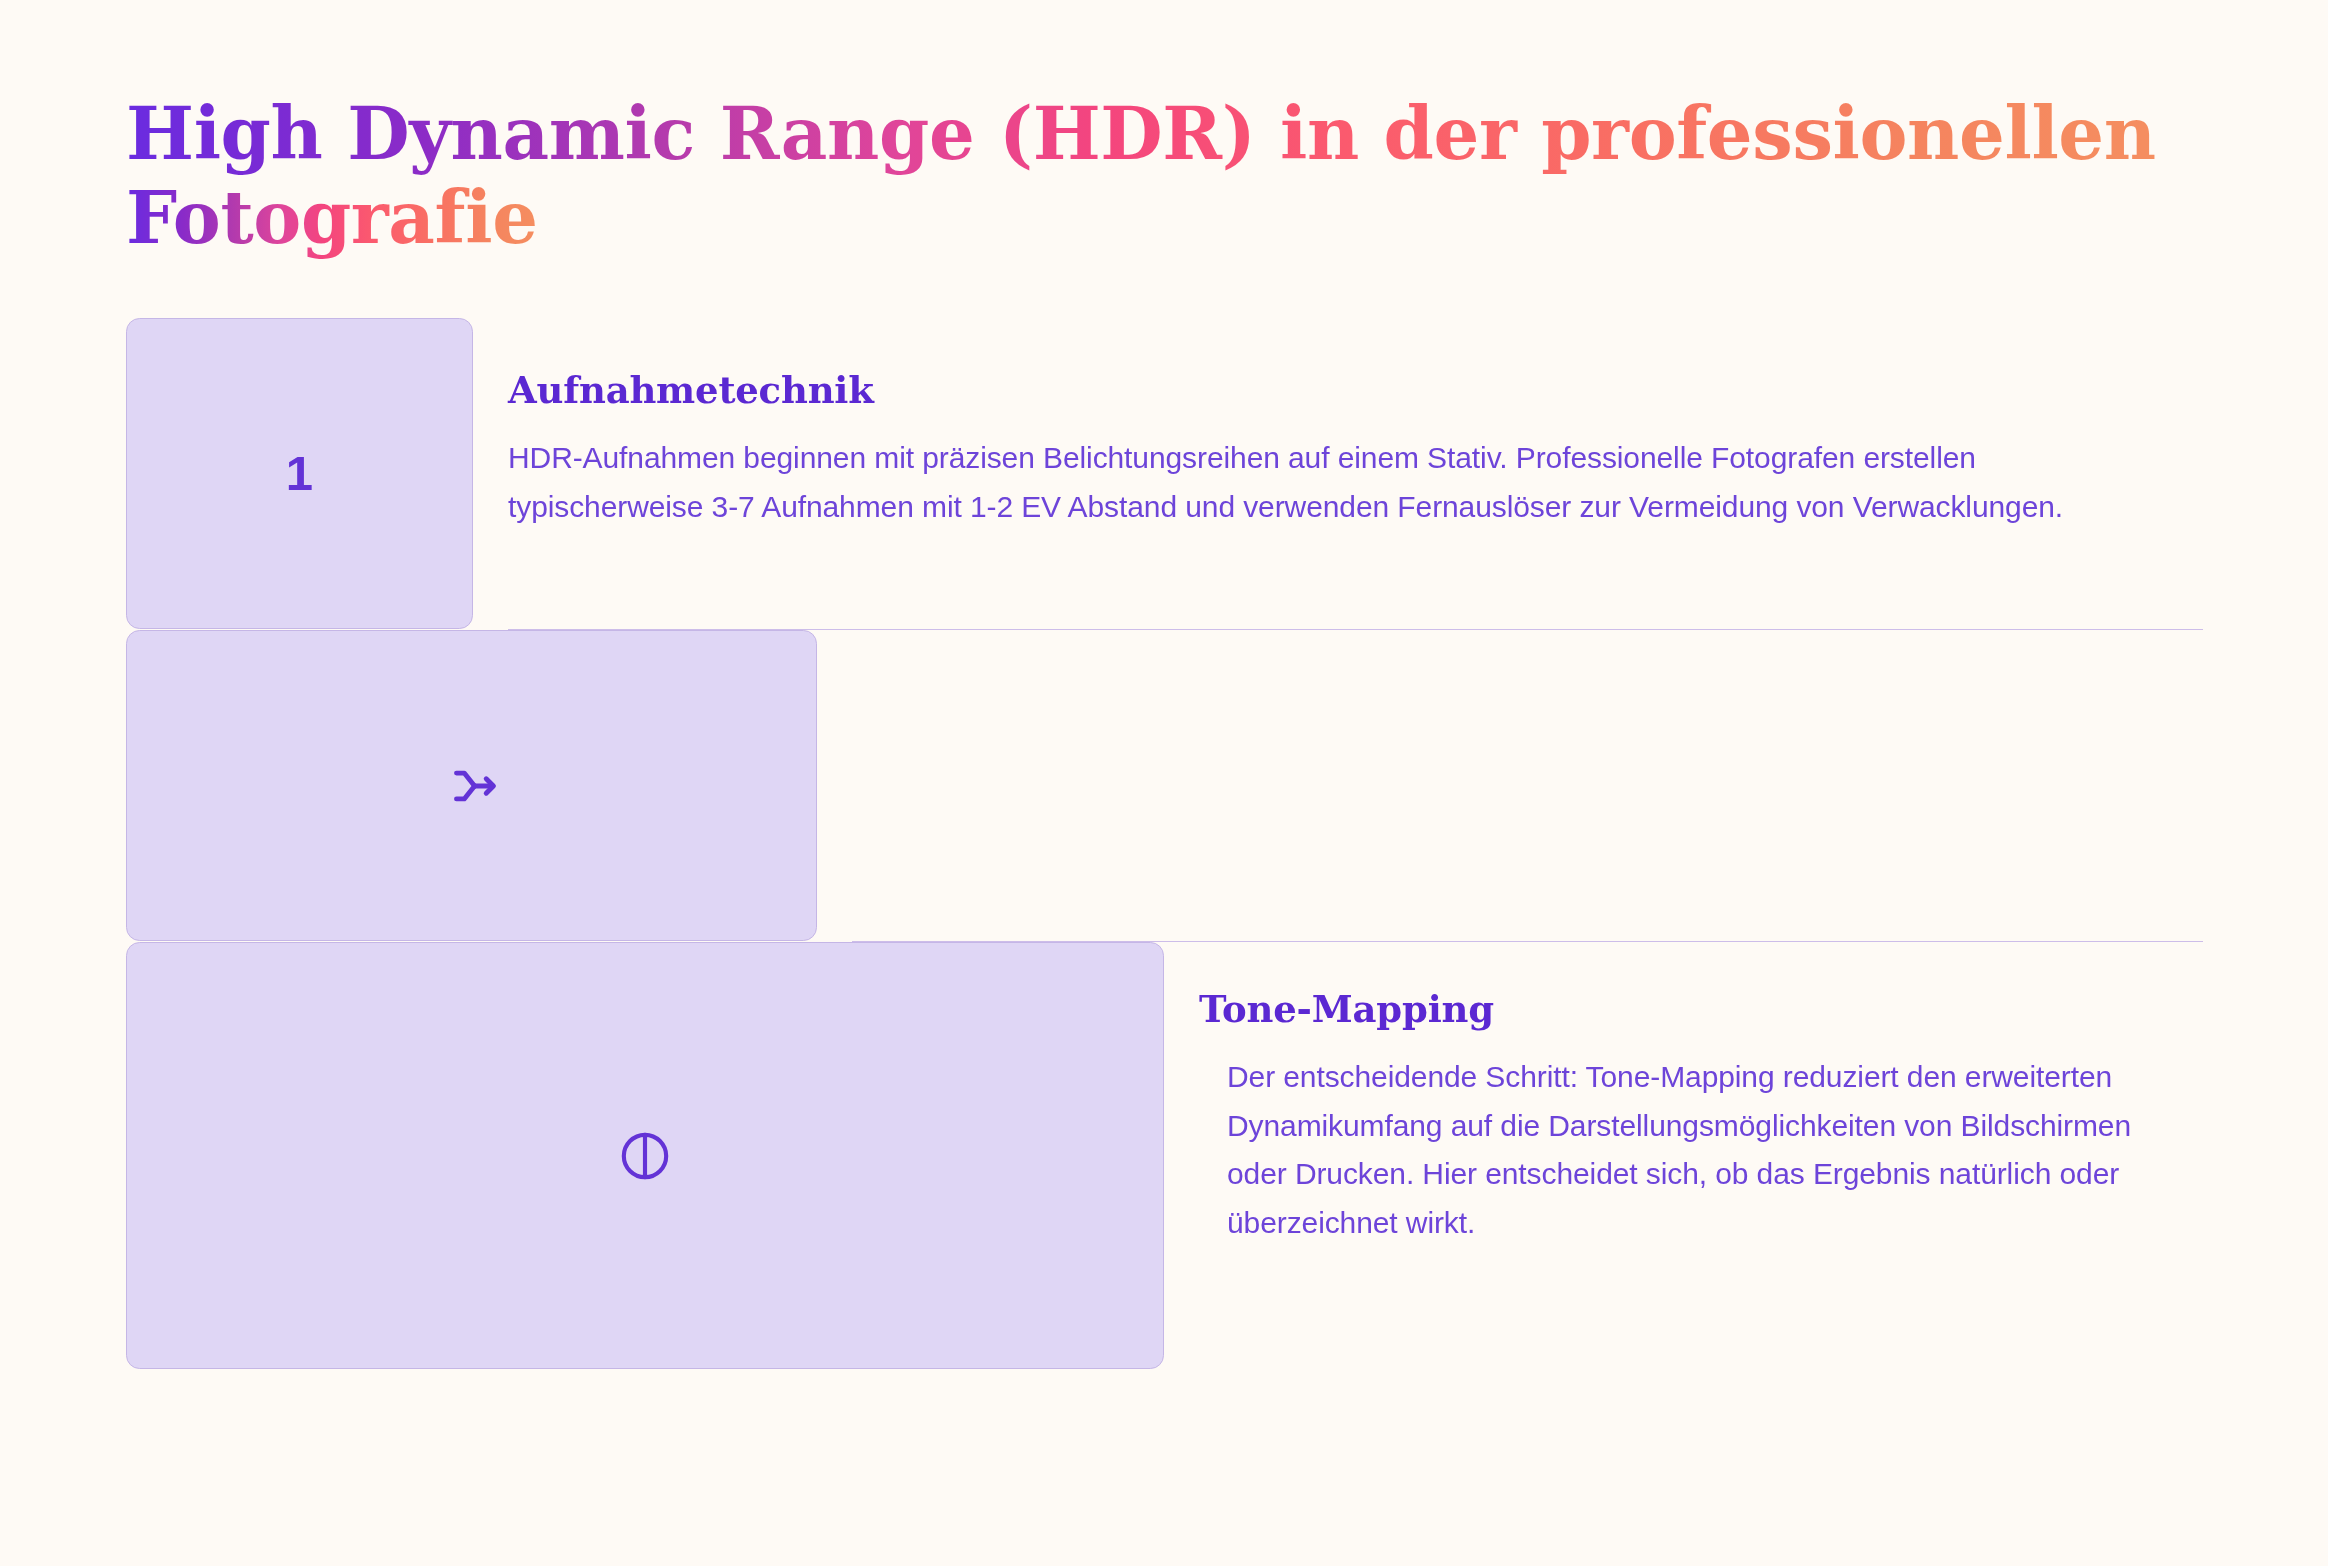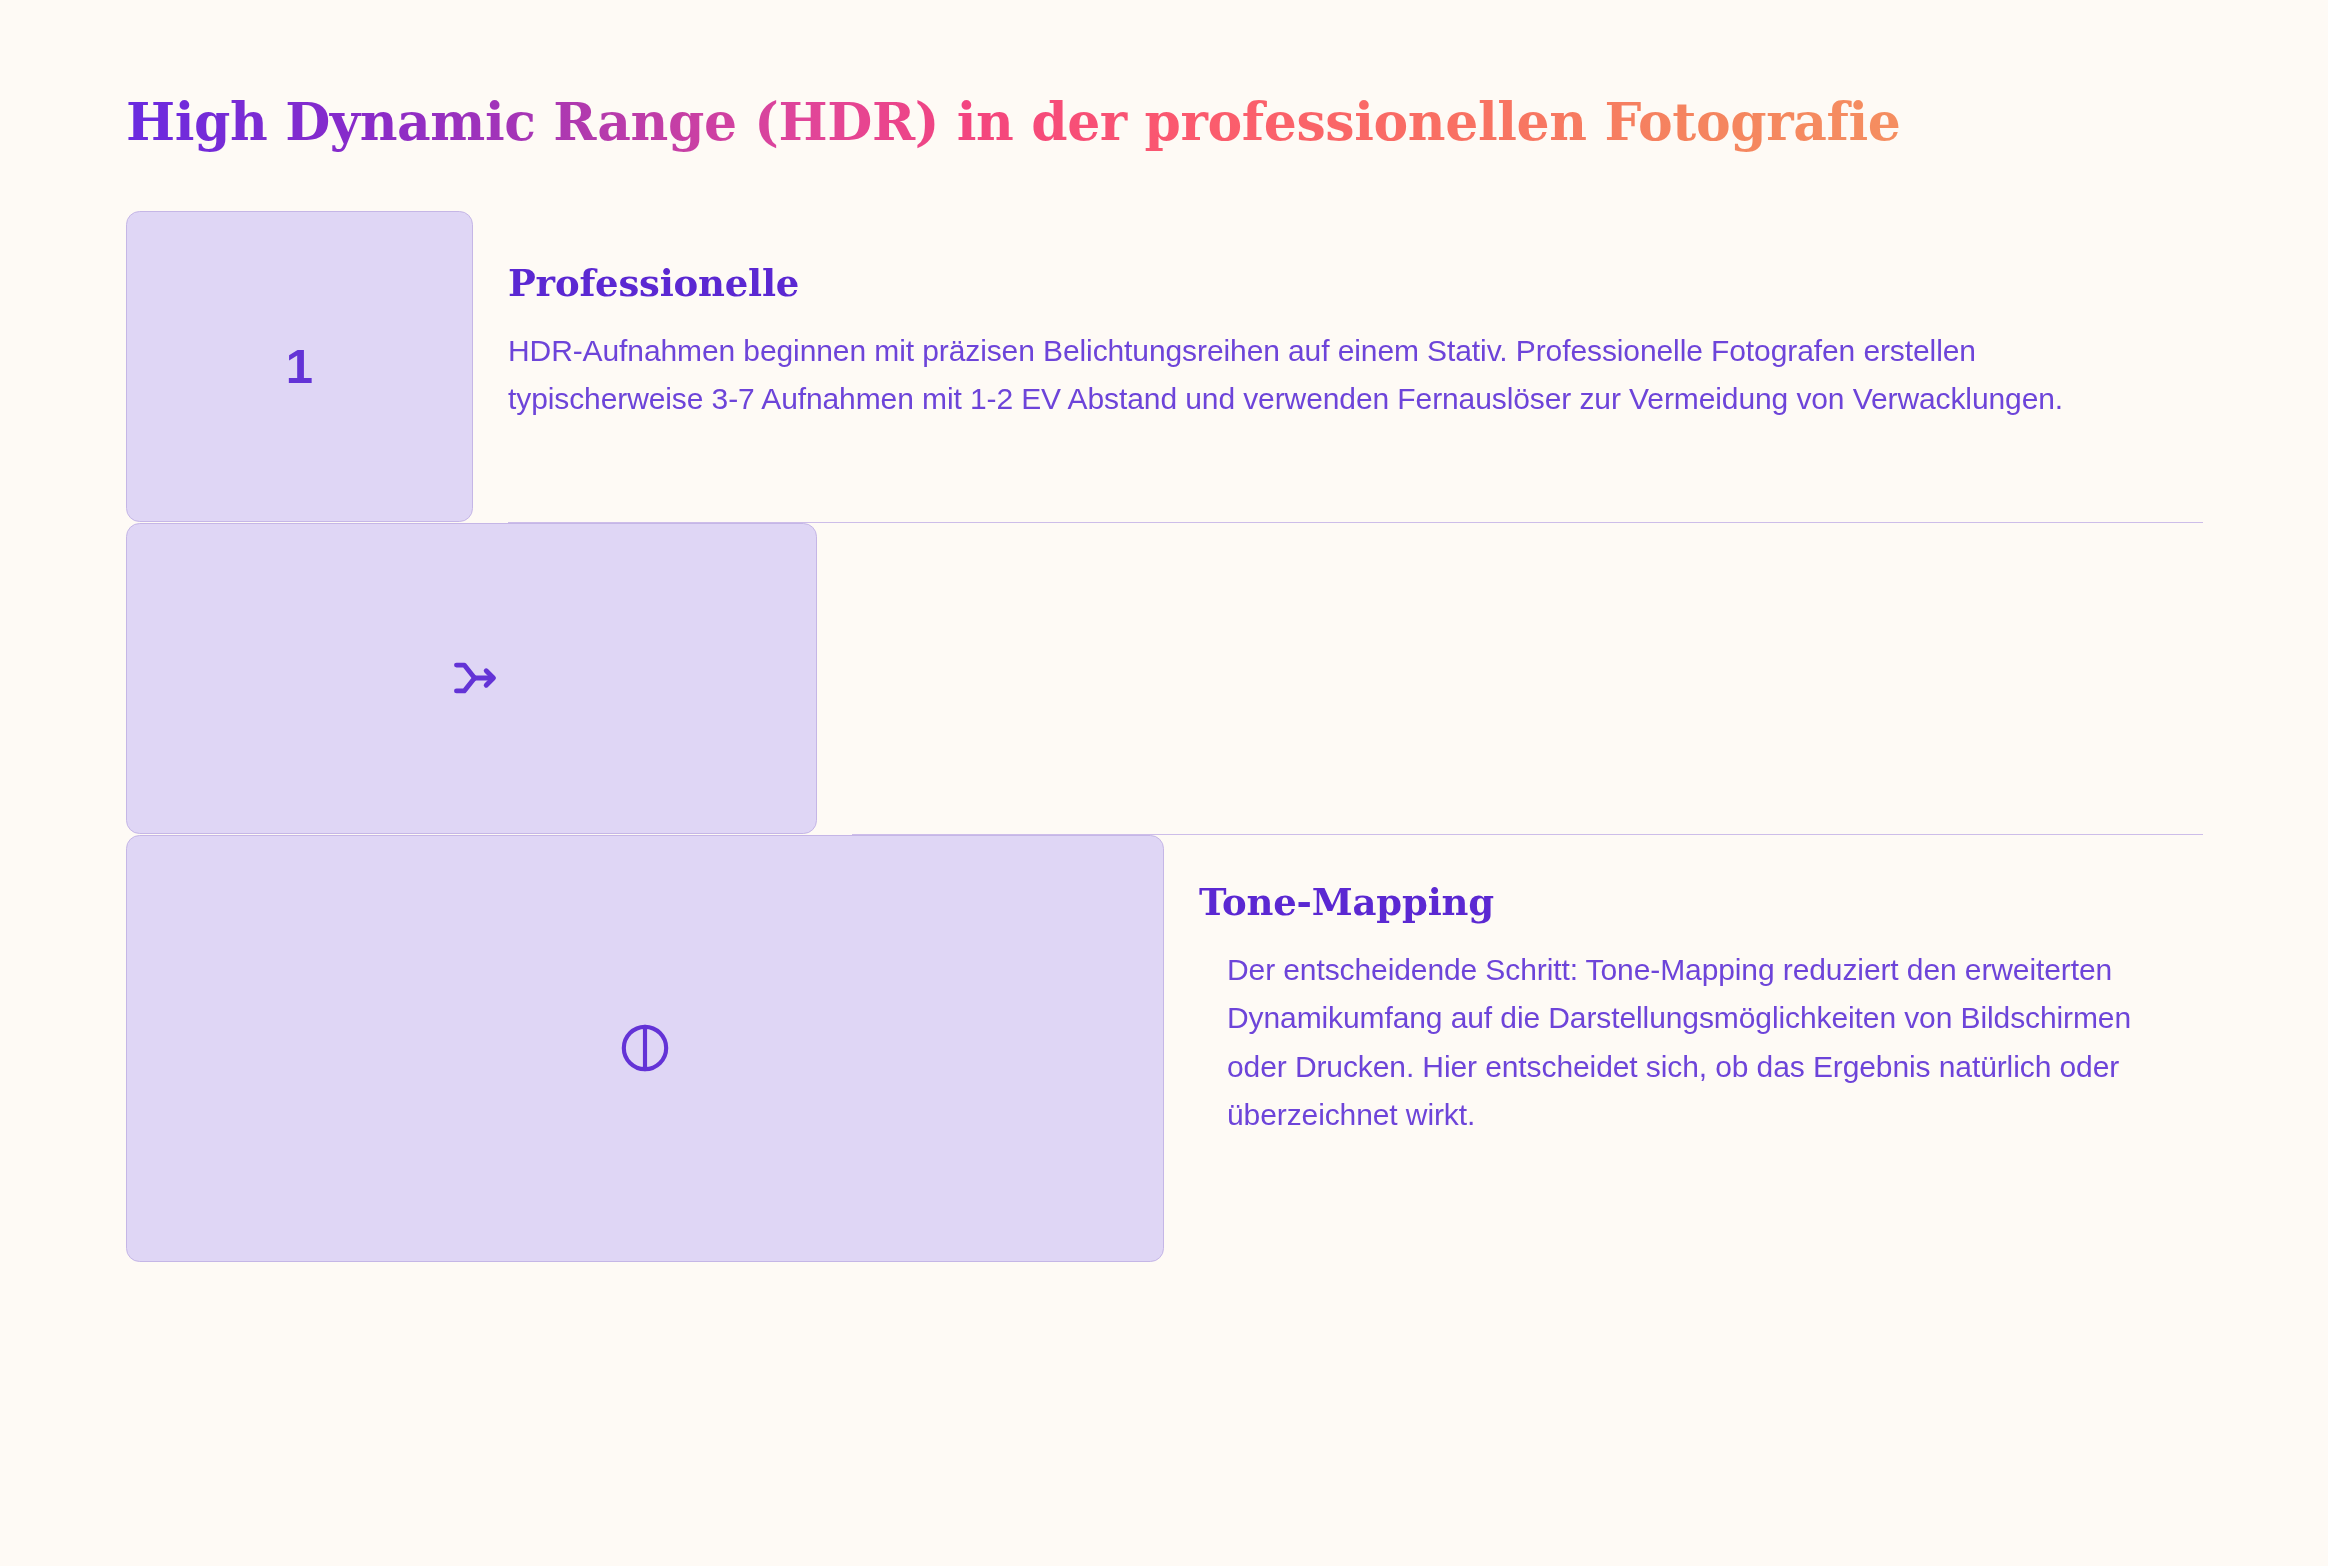--- a/index.html
+++ b/index.html
@@ -22,21 +22,21 @@
     box-sizing: border-box;
     padding: 92px 126px 0 126px;
   }
 
   
   .title {
     margin: 0 0 0 0;
     width: 2077px;
     font-family: "DejaVu Serif", "Liberation Serif", serif;
     font-weight: 700;
-    font-size: 52px;
+    font-size: 72px;
     line-height: 1.17;
     letter-spacing: -0.4px;
     background: linear-gradient(90deg,
         #6A2BE0 0%,
         #8A2BC8 14%,
         #B23AAE 26%,
         #E0459A 38%,
         #F4457E 48%,
         #FB5A6E 60%,
         #F96F63 74%,
@@ -146,21 +146,21 @@
     <h1 class="title">High Dynamic Range (HDR) in der professionellen Fotografie</h1>
   </div>
 
   <div class="steps">
 
     <div class="step step-1">
       <div class="media m1">
         <span class="step-number">1</span>
       </div>
       <div class="content">
-        <h2 class="step-heading">Professionelle</h2>
+        <h2 class="step-heading">Aufnahmetechnik</h2>
         <p class="step-body">HDR-Aufnahmen beginnen mit präzisen Belichtungsreihen auf einem Stativ. Professionelle Fotografen erstellen typischerweise 3-7 Aufnahmen mit 1-2 EV Abstand und verwenden Fernauslöser zur Vermeidung von Verwacklungen.</p>
       </div>
     </div>
 
     <div class="rule-row rule-1">
       <div class="rule-spacer"></div>
       <div class="rule-line"></div>
     </div>
 
     <div class="step step-2">

